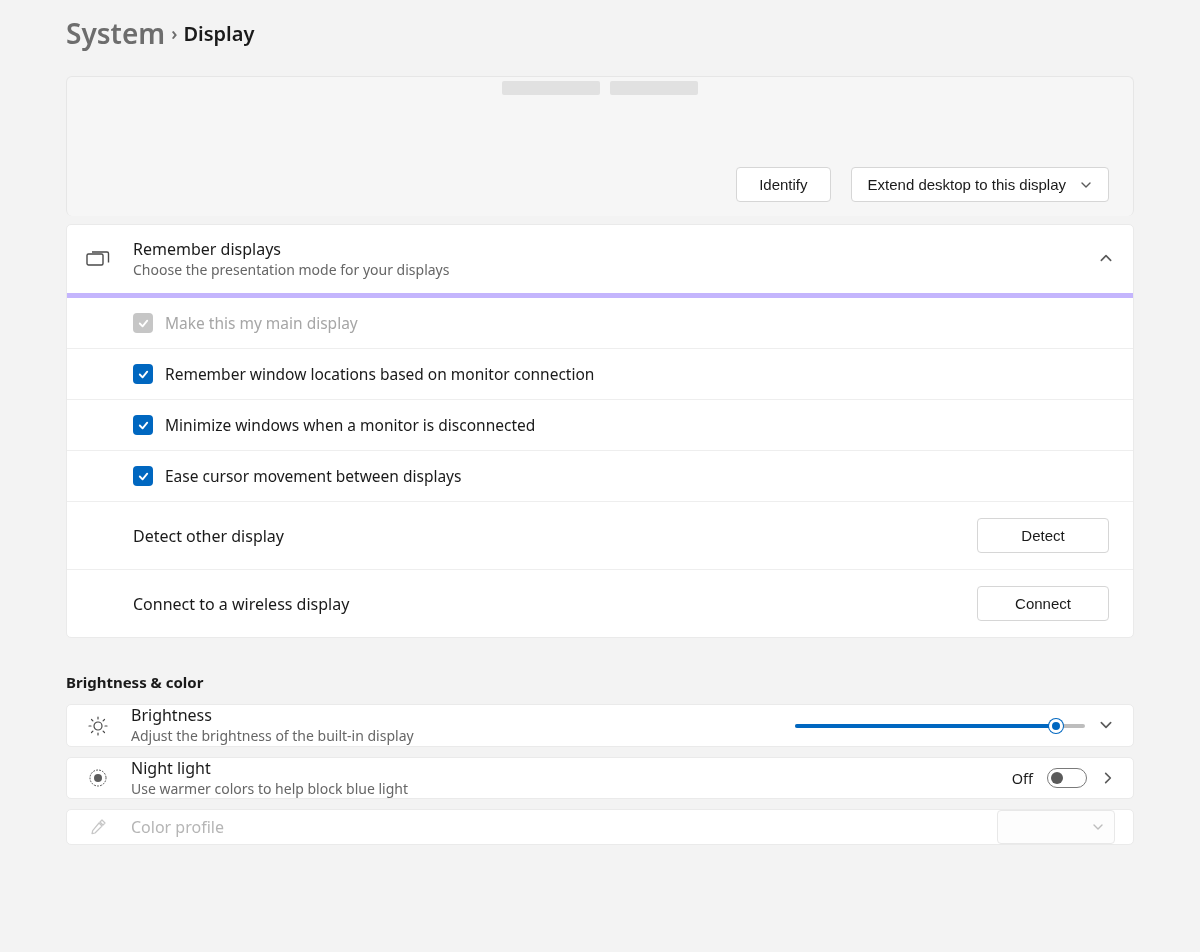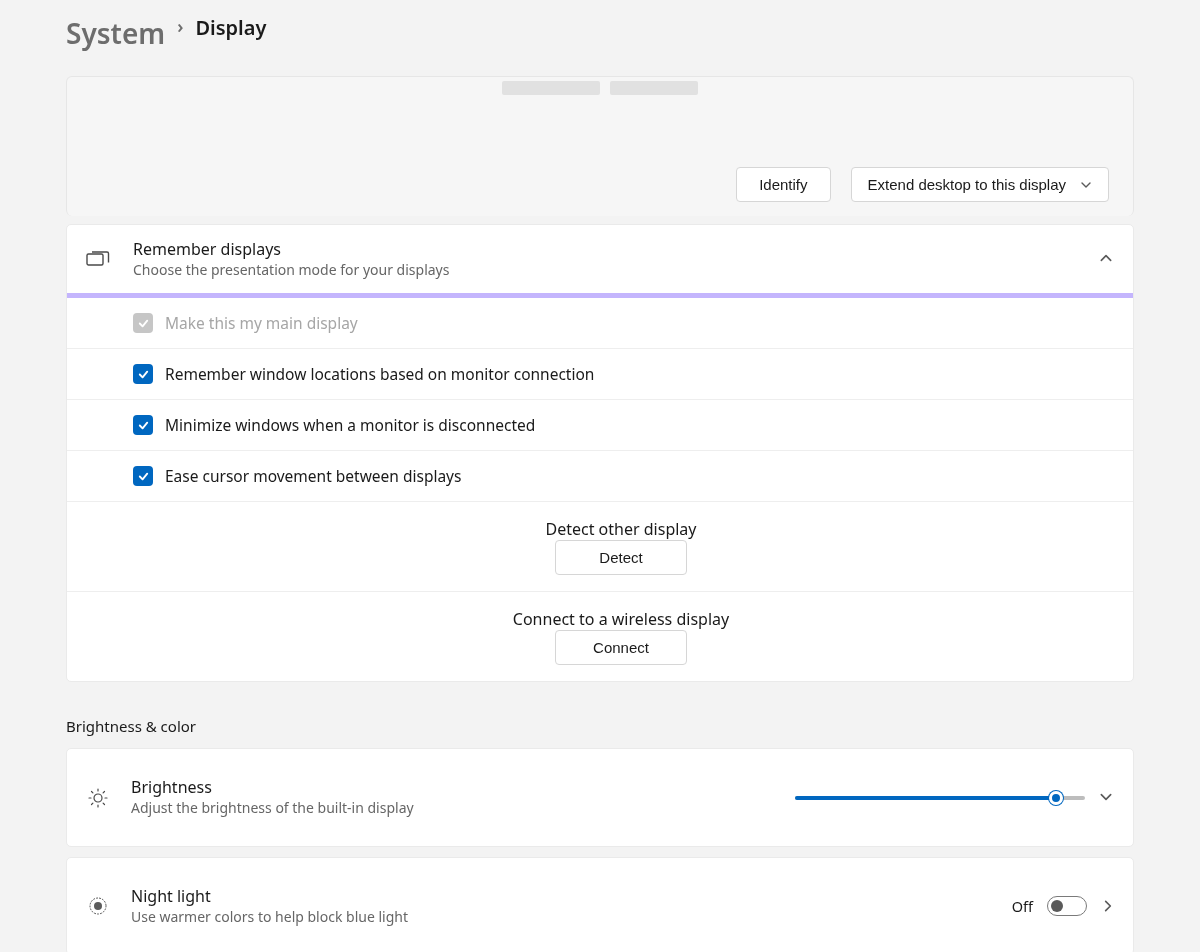--- a/index.html
+++ b/index.html
@@ -10,22 +10,22 @@
     color: #1a1a1a;
     font-size: 15px;
   }
   .page {
     width: 1200px;
     margin: 0 auto;
     padding: 0 0 60px 0;
   }
   .breadcrumb {
     display: flex;
-    align-items: flex-start;
-    gap: 12px;
+    align-items: center;
+    gap: 6px;
     padding: 14px 0 24px 66px;
     font-weight: 600;
   }
   .breadcrumb-parent { font-size: 28px; color: #6d6d6d; font-weight: 600;}
   .breadcrumb-current { font-size: 20px; color: #1a1a1a; font-weight: 600;}
   .chevron-sep { font-size: 18px; color: #6d6d6d; }
   .card {
     background: #fff;
     border: 1px solid #eaeaea;
     border-radius: 5px;
@@ -108,38 +108,37 @@
   .checkbox.on { background: #0067c0; }
   .checkbox.disabled { background: #c6c6c6; }
   .checkbox svg { width: 13px; height: 13px; }
   .checkbox.on svg path, .checkbox.disabled svg path { stroke: #fff; }
   .check-label { font-size: 15.5px; }
   .check-label.disabled { color: #a6a6a6; }
 
   .action-row {
     display: flex;
     align-items: center;
-    justify-content: flex-end;
+    justify-content: space-between;
     padding: 16px 24px 16px 66px;
     border-top: 1px solid #eee;
-    flex-direction: column;
   }
   .action-label { font-size: 16px; }
 
   .section-heading {
     font-size: 15px;
-    font-weight: 400;
+    font-weight: 700;
     margin: 34px 66px 12px 66px;
   }
 
   .setting-row {
     display: flex;
     align-items: center;
     gap: 20px;
-    padding: 28px 18px;
+    padding: 0 18px;
   }
   .setting-row .texts { flex: 1; }
   .row-right { display:flex; align-items:center; gap: 14px;}
   .slider-track {
     width: 290px; height: 4px; background: #bdbdbd; border-radius: 2px; position: relative;
   }
   .slider-fill { position:absolute; left:0; top:0; bottom:0; background:#0067c0; border-radius:2px; }
   .slider-thumb { position:absolute; top:50%; width:14px; height:14px; background:#0067c0; border:3px solid #fff; box-shadow:0 0 0 1px #0067c0; border-radius:50%; transform:translate(-50%,-50%); }
   .toggle {
     width: 40px; height: 20px; border:1px solid #7a7a7a; border-radius: 12px; position:relative; background:#fff;

